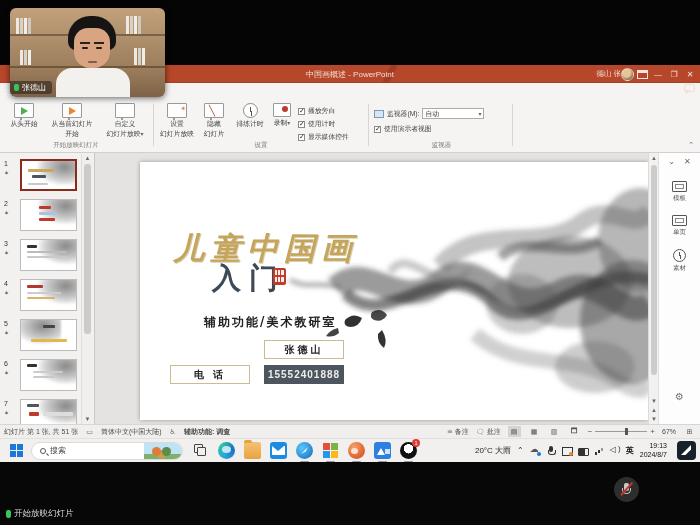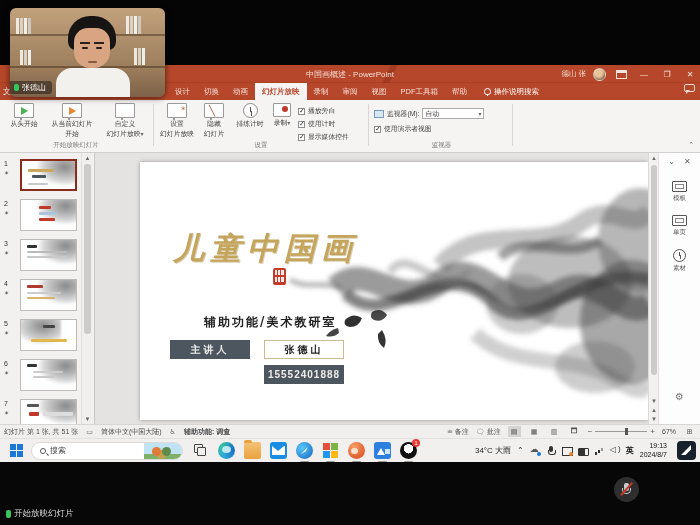--- a/index.html
+++ b/index.html
@@ -9,21 +9,21 @@
 
   
   .ppt { position:absolute; left:0; top:65px; width:700px; height:373px; background:#F5F4F3; }
 
   .titlebar { position:absolute; left:0; top:0; width:100%; height:18px; background:#B7472A;
     background-image:
       linear-gradient(115deg, rgba(140,45,22,0) 55%, rgba(140,45,22,.45) 55.3%, rgba(140,45,22,.45) 56%, rgba(140,45,22,0) 56.3%),
       linear-gradient(0deg, rgba(150,50,25,.35) 1px, rgba(150,50,25,0) 1px);
     display:flex; align-items:center; color:#fff; }
   .title-center { position:absolute; left:0; right:0; text-align:center; font-size:8px; color:#F3DCD4; }
-  .tb-right { position:absolute; right:2px; top:0; height:18px; display:flex; align-items:center; gap:7px; }
+  .tb-right { position:absolute; right:2px; top:0; height:18px; display:flex; align-items:center; }
   .tb-user { font-size:7.5px; color:#F3DCD4; }
   .tb-avatar { width:13px; height:13px; border-radius:50%; background:radial-gradient(circle at 40% 35%, #E8C49A 0 40%, #8A6A4A 75%, #5E452E); border:1px solid rgba(255,255,255,.5); }
   .winbtn { width:16px; height:14px; display:flex; align-items:center; justify-content:center; color:#F6E4DD; font-size:8px; }
   .ribbonopt-icon { width:11px; height:9px; border:1px solid #F6E4DD; border-top-width:3px; }
 
   .tabrow { position:absolute; left:0; top:18px; width:100%; height:17px; background:#B7472A; display:flex; align-items:stretch; }
   .tabs { display:flex; margin-left:168px; }
   .tab { color:#F6E0D8; font-size:7.5px; padding:0 7px; display:flex; align-items:center; white-space:nowrap; }
   .tab.active { background:#F5F4F3; color:#B7472A; font-weight:bold; }
   .tellme { display:flex; align-items:center; gap:3px; color:#fff; font-size:7.5px; margin-left:10px; }
@@ -237,37 +237,20 @@
         <span class="tb-avatar"></span>
         <span class="winbtn">
             <span class="ribbonopt-icon"></span>
           </span>
         <span class="winbtn">—</span>
         <span class="winbtn">❐</span>
         <span class="winbtn">✕</span>
       </div>
     </div>
 
-    <div class="tabrow">
-      <div class="tabs">
-          <span class="tab">设计</span>
-          <span class="tab">切换</span>
-          <span class="tab">动画</span>
-          <span class="tab active">幻灯片放映</span>
-          <span class="tab">录制</span>
-          <span class="tab">审阅</span>
-          <span class="tab">视图</span>
-          <span class="tab">PDF工具箱</span>
-          <span class="tab">帮助</span>
-        </div>
-      <div class="tellme">
-        <span class="bulb-icon"></span>
-        <span>操作说明搜索</span>
-      </div>
-    </div>
     <span class="file-partial">文</span>
     <span class="comment-bubble"></span>
 
     <div class="ribbon">
 
       <div class="bigbtn" style="left:2px">
         <span class="scr-icon play-g"></span>
         <span class="lbl">从头开始</span>
       </div>
       <div class="bigbtn" style="left:46px;width:52px">
@@ -441,27 +424,28 @@
               <path d="M360,95 C390,70 430,100 460,78" stroke="#2e2e2e" stroke-width="10" fill="none" opacity=".45"></path>
             </g>
             <g>
               <path d="M205,158 q8,-8 17,-2 q-3,9 -12,9 q-7,-1 -5,-7 z" fill="#151515" opacity=".88"></path>
               <path d="M198,166 q-8,2 -12,8 q7,2 13,-3 z" fill="#151515" opacity=".8"></path>
               <path d="M232,150 q9,-5 15,3 q-5,8 -13,5 q-5,-3 -2,-8 z" fill="#1c1c1c" opacity=".8"></path>
               <path d="M242,168 q6,10 2,18 q-7,-5 -6,-14 z" fill="#101010" opacity=".85"></path>
             </g>
           </svg>
           <div class="sl-title1">儿童中国画</div>
+          <div class="sl-title2">入门</div>
           <div class="seal">
               <i></i>
               <i></i>
             </div>
           <div class="sl-sub">辅助功能/美术教研室</div>
-          <div class="sl-box dark b-zjr">主讲人</div>
           <div class="sl-box light b-name">张德山</div>
+          <div class="sl-box light b-tel">电  话</div>
           <div class="sl-box dark b-phone">15552401888</div>
         </div>
       </div>
 
       <div class="escroll">
         <span class="up">▲</span>
         <span class="bar"></span>
         <div class="navs">▼<br>▲<br>▼</div>
       </div>
 
@@ -541,21 +525,21 @@
         <i></i>
         <i></i>
         <i></i>
       </div>
     <div class="tb-ico orangeapp run"></div>
     <div class="tb-ico blueapp run"></div>
     <div class="tb-ico qq run">
         <span class="badge">1</span>
       </div>
     <div class="tray">
-      <span class="weather">34°C 大雨</span>
+      <span class="weather">20°C 大雨</span>
       <span class="g">⌃</span>
       <span class="tray-mini cloudi"></span>
       <span class="tray-mini mici"></span>
       <span class="tray-mini casti"></span>
       <span class="tray-mini bati"></span>
       <span class="tray-mini neti"></span>
       <span class="tray-mini spki"></span>
       <span class="ime">英</span>
       <div class="clockbox">
         <div>19:13</div>

